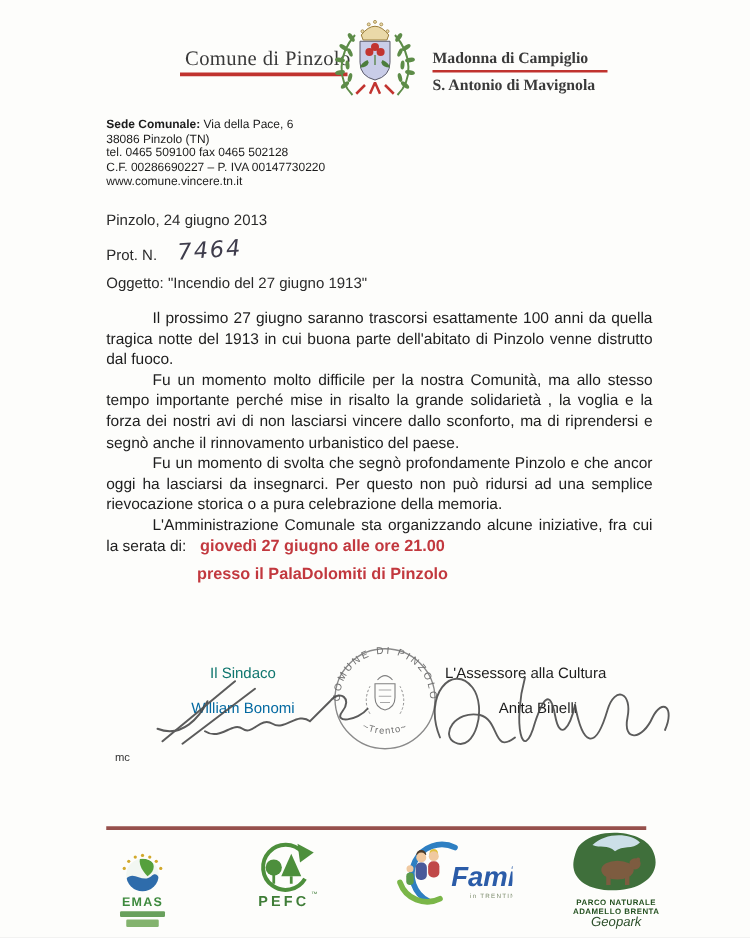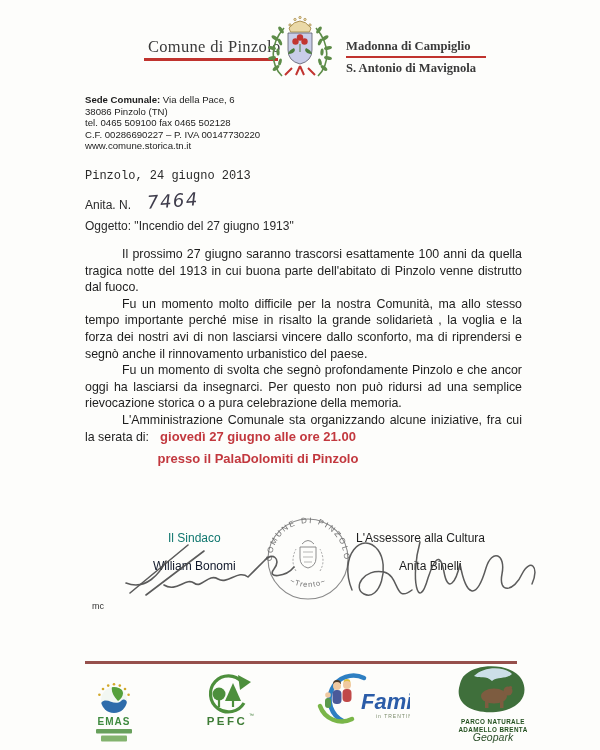--- a/index.html
+++ b/index.html
@@ -13,41 +13,41 @@
   .crest{position:absolute;left:258px;top:10px;width:84px;height:84px;}
   .hdr-right{position:absolute;left:346px;top:39px;font-family:"Liberation Serif",serif;
         font-weight:bold;font-size:12.6px;color:#3a3a3a;}
   .hdr-right-rule{width:140px;height:2.4px;background:#c0332e;margin:2px 0 3px 0;}
 
   
   .contact{position:absolute;left:85px;top:94px;font-size:9.6px;line-height:11.6px;color:#1c1c1c;}
   .contact b{font-weight:bold;}
 
   
-  .dateline{position:absolute;left:85px;top:169px;font-size:12px;color:#2a2a2a;font-family:Liberation Mono, monospace;}
+  .dateline{position:absolute;left:85px;top:169px;font-size:12px;color:#2a2a2a;}
   .protline{position:absolute;left:85px;top:192px;font-size:12px;color:#2a2a2a;}
   .prot-hand{display:inline-block;margin-left:16px;transform:rotate(-4deg);
         font-family:"DejaVu Sans",sans-serif;font-style:italic;font-size:18px;
         letter-spacing:1.5px;color:#3f3d4c;position:relative;top:-2px;}
   .subject{position:absolute;left:85px;top:219px;font-size:12px;color:#2a2a2a;}
 
   
   .body-text{position:absolute;left:85px;top:246px;width:437px;font-size:12.4px;
         line-height:16.6px;text-align:justify;color:#1d1d1d;}
   .body-text p{margin:0;text-indent:37px;}
 
   .highlight{position:absolute;left:0;top:426px;width:516px;text-align:center;
         font-weight:bold;font-size:13px;line-height:22px;color:#c2383e;}
 
   .closing{position:absolute;left:122px;top:479px;font-size:12px;color:#1d1d1d;}
 
   
   .sig-title-left{position:absolute;left:168px;top:531px;font-size:12px;color:#0f766e;}
   .sig-title-right{position:absolute;left:356px;top:531px;font-size:12px;color:#1d1d1d;}
-  .sig-name-left{position:absolute;left:153px;top:559px;font-size:12px;color:#0f172a;z-index:1;}
+  .sig-name-left{position:absolute;left:153px;top:559px;font-size:12px;color:#0369a1;z-index:1;}
   .sig-name-right{position:absolute;left:399px;top:559px;font-size:12px;color:#1d1d1d;z-index:1;}
   .stamp{position:absolute;left:262px;top:513px;width:92px;height:92px;z-index:0;}
   .sig-svg-left{position:absolute;left:116px;top:533px;width:198px;height:72px;z-index:2;}
   .sig-svg-right{position:absolute;left:334px;top:516px;width:216px;height:112px;z-index:2;}
 
   .initials{position:absolute;left:92px;top:601px;font-size:9px;color:#333;}
 
   
   .footer-rule{position:absolute;left:85px;top:661px;width:432px;height:3px;background:#96504c;}
   .logo{position:absolute;}
@@ -116,26 +116,26 @@
     <div>Madonna di Campiglio</div>
     <div class="hdr-right-rule"></div>
     <div>S. Antonio di Mavignola</div>
   </div>
 
   <div class="contact">
     <div><b>Sede Comunale:</b><span> Via della Pace, 6</span></div>
     <div>38086 Pinzolo (TN)</div>
     <div>tel. 0465 509100 fax 0465 502128</div>
     <div>C.F. 00286690227 – P. IVA 00147730220</div>
-    <div>www.comune.storica.tn.it</div>
+    <div>www.comune.vincere.tn.it</div>
   </div>
 
   <div class="dateline">Pinzolo, 24 giugno 2013</div>
   <div class="protline">
-    <span>Anita. N.</span><span class="prot-hand">7464</span>
+    <span>Prot. N.</span><span class="prot-hand">7464</span>
   </div>
   <div class="subject">
     <span>Oggetto:</span><span> "Incendio del 27 giugno 1913"</span>
   </div>
 
   <div class="body-text">
     <p>Il prossimo 27 giugno saranno trascorsi esattamente 100 anni da quella tragica notte del 1913  in cui buona parte dell'abitato di Pinzolo venne distrutto dal fuoco.</p>
     <p>Fu un momento molto difficile per la nostra Comunità, ma allo stesso tempo importante  perché mise in risalto la grande solidarietà , la voglia e la  forza dei nostri avi di non lasciarsi vincere dallo sconforto, ma di riprendersi e segnò anche il rinnovamento urbanistico del paese.</p>
     <p>Fu un momento di svolta che segnò profondamente  Pinzolo e che  ancor oggi ha lasciarsi da insegnarci.  Per questo non può ridursi ad una semplice rievocazione  storica o a pura celebrazione della memoria.</p>
     <p>L'Amministrazione  Comunale  sta organizzando alcune iniziative, fra cui la serata di:</p>

